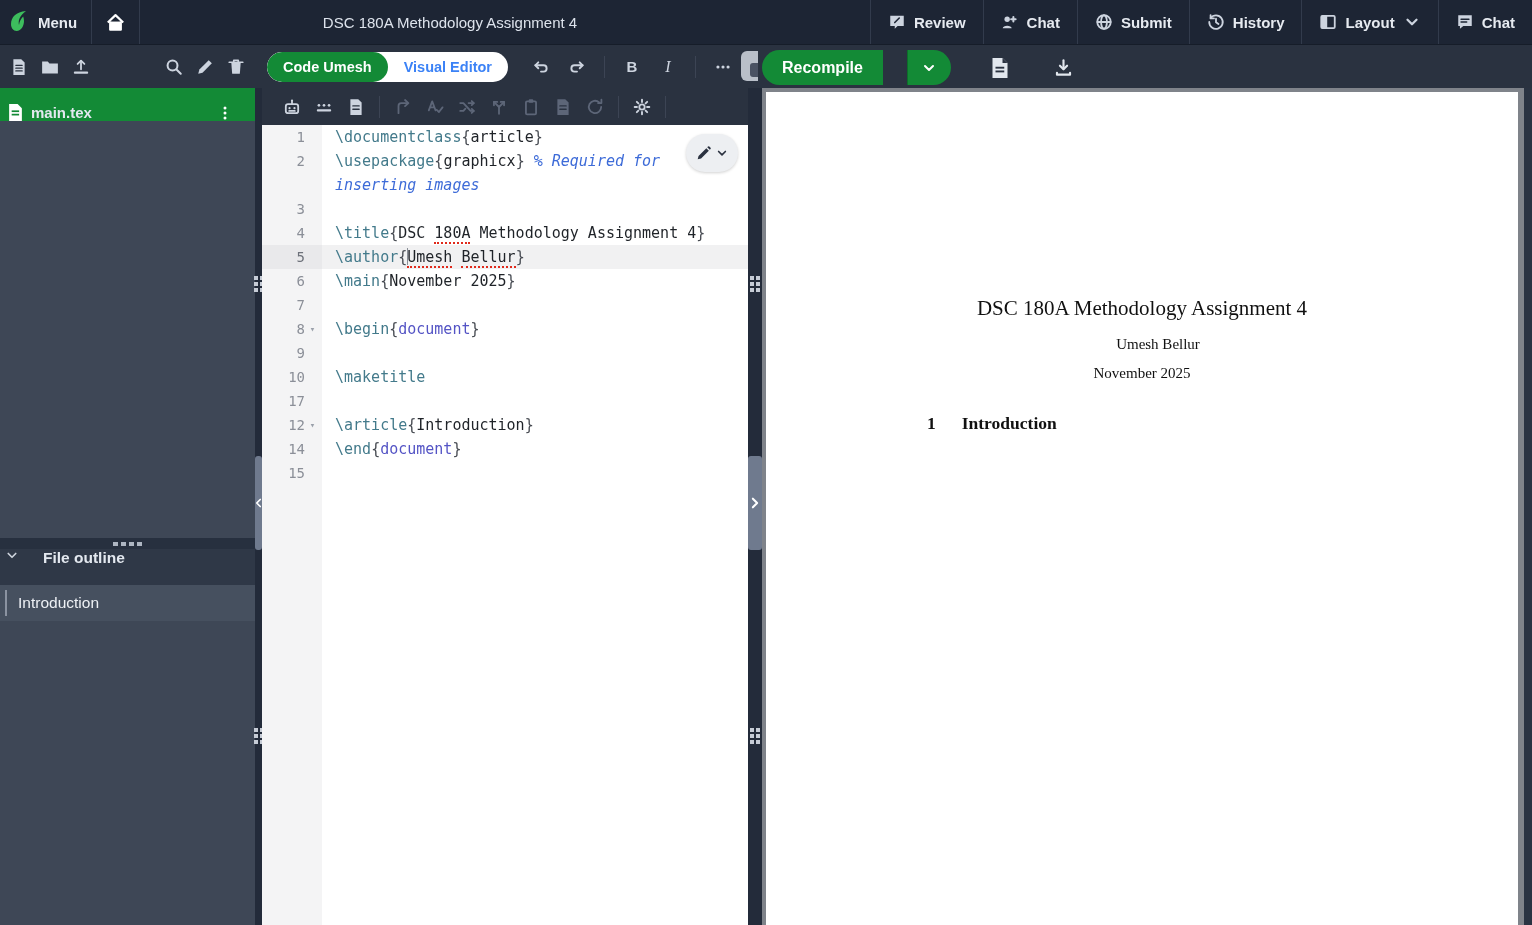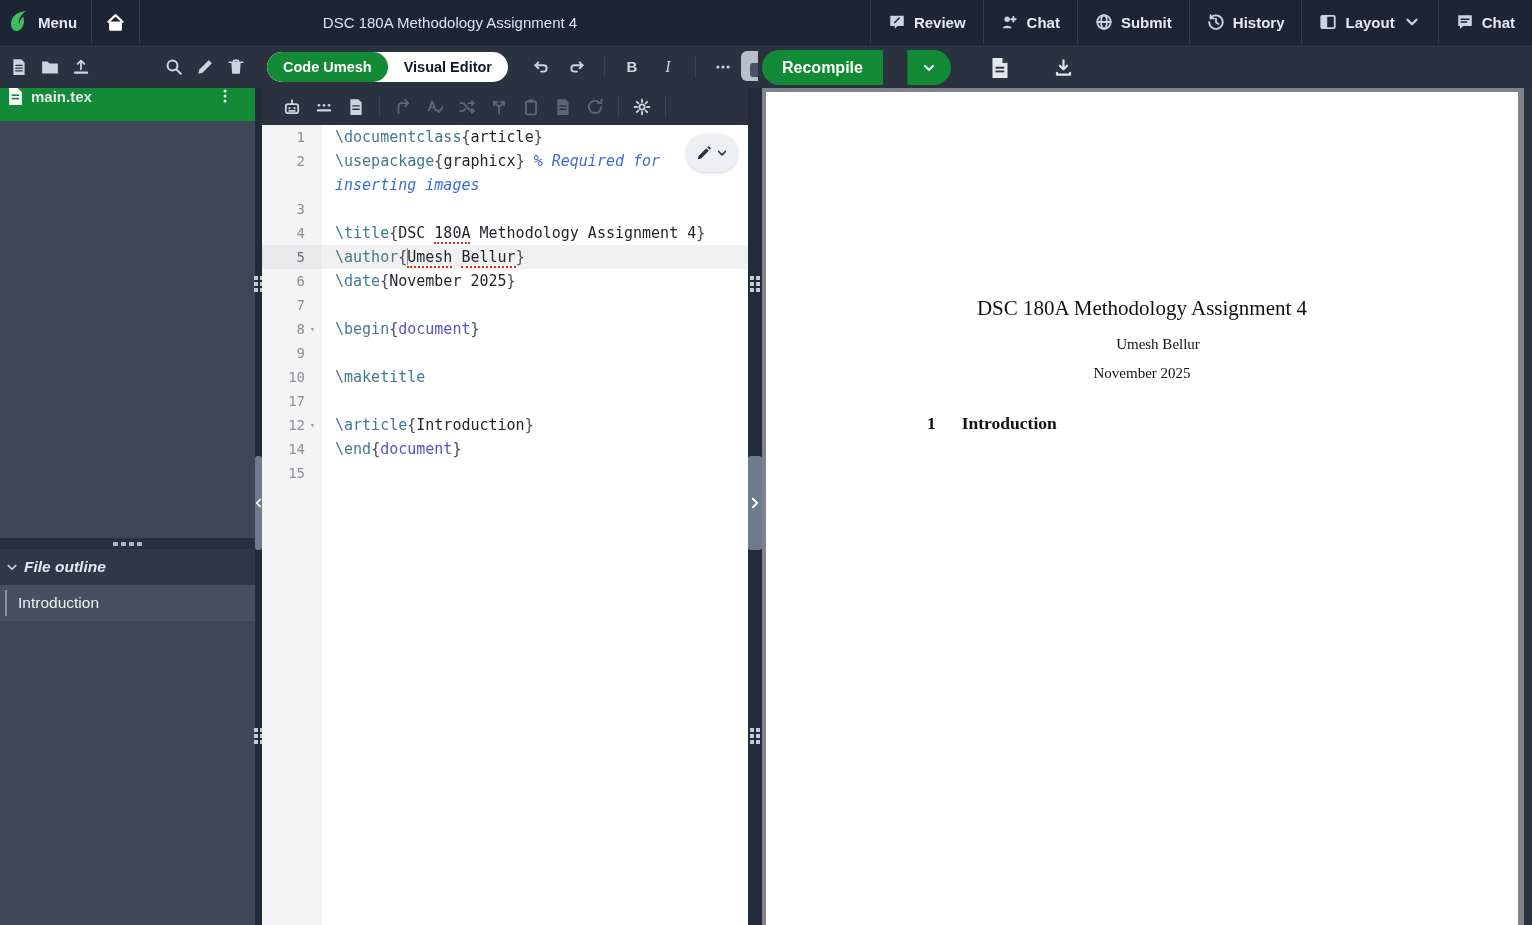--- a/index.html
+++ b/index.html
@@ -37,51 +37,51 @@
     border-top:1px solid #161d29;display:flex;align-items:center;color:#cdd4df;}
   .icon-btn{width:30px;height:30px;display:flex;align-items:center;justify-content:center;
     border-radius:4px;cursor:pointer;color:#cdd4df;}
   #fs-icons{display:flex;align-items:center;gap:1px;padding-left:4px;width:251px;}
   #fs-icons .gap{flex:1;}
   
   #mode-toggle{display:flex;align-items:center;background:#fff;border-radius:16px;
     height:30px;margin-left:16px;overflow:hidden;flex:0 0 auto;cursor:pointer;}
   #mode-code{background:var(--green);color:#fff;font-weight:700;font-size:14.5px;
     padding:0 16px;height:30px;display:flex;align-items:center;border-radius:16px;}
-  #mode-visual{color:#0f172a;font-weight:600;font-size:14.5px;padding:0 16px;}
+  #mode-visual{color:#3b82f6;font-weight:600;font-size:14.5px;padding:0 16px;}
   #fmt-group{display:flex;align-items:center;gap:6px;margin-left:18px;}
   .fmt-sep{width:1px;height:22px;background:#3c4454;margin:0 6px;}
   .fmt-b{font-weight:800;font-size:15px;}
   .fmt-i{font-style:italic;font-family:"Liberation Serif",serif;font-size:16px;}
   #clipped-icon{position:absolute;left:741px;top:51px;width:17px;height:30px;
     background:#b9bfc9;border-radius:6px 0 0 6px;overflow:hidden;}
   #clipped-icon::after{content:"";position:absolute;right:0;bottom:4px;width:8px;
     height:14px;background:#4a5263;border-radius:3px 0 0 3px;}
   
   #compile-group{position:absolute;left:762px;top:50px;display:flex;align-items:center;gap:24px;}
   #recompile-btn{background:var(--green);color:#fff;font-size:16px;font-weight:700;
     height:35px;padding:0 20px;border:none;border-radius:20px 0 0 20px;cursor:pointer;
     display:flex;align-items:center;}
   #recompile-caret{background:var(--green);height:35px;width:44px;border-radius:0 20px 20px 0;
     border-left:1px solid #0c6e29;display:flex;align-items:center;justify-content:center;
     cursor:pointer;color:#fff;}
   #compile-group .icon-btn{margin-left:10px;color:#e2e7ee;}
 
   
   #sidebar{left:0;top:88px;width:255px;height:837px;background:var(--sidebar);color:#e3e8ef;}
-  #file-row{display:flex;align-items:flex-start;gap:8px;height:33px;background:var(--green);
+  #file-row{display:flex;align-items:flex-end;gap:8px;height:33px;background:var(--green);
     padding:0 22px 0 8px;cursor:pointer;}
   #file-row span{font-size:15px;font-weight:600;}
   #file-kebab{margin-left:auto;cursor:pointer;display:flex;align-items:center;}
   #tree-space{height:417px;}
   #panel-resize{height:11px;background:#27303f;display:flex;align-items:center;
     justify-content:center;gap:3px;cursor:row-resize;}
   #panel-resize i{width:5px;height:4px;background:#aeb6c2;display:block;}
-  #outline-header{height:36px;background:#2f3847;display:flex;align-items:center;gap:6px;
-    padding:0 6px;font-size:15.5px;font-weight:700;cursor:pointer;font-style:italic;}
+  #outline-header{height:36px;background:#2f3847;display:flex;gap:25px;
+    padding:0 6px;font-size:15.5px;font-weight:700;cursor:pointer;}
   .outline-item{height:36px;background:var(--outline-hl);display:flex;align-items:center;
     padding-left:18px;font-size:15.5px;color:#eef1f5;cursor:pointer;position:relative;}
   .outline-item::before{content:"";position:absolute;left:5px;top:5px;bottom:5px;width:2px;
     background:#8b93a1;}
 
   
   .vdivider{top:88px;width:7px;height:837px;background:var(--divider-dark);}
   #ldivider{left:255px;} #rdivider{left:748px;width:14px;}
   .grip{position:absolute;left:50%;transform:translateX(-50%);display:grid;
     grid-template-columns:4px 4px;gap:2px;cursor:grab;}
@@ -531,21 +531,21 @@
               <span class="num">5</span>
               <span class="fold"></span>
             </span>
             <span class="src"><span class="t-cmd">\author</span><span class="t-br">{</span><span class="caret"></span><span class="t-mis">Umesh</span><span class="t-txt"> </span><span class="t-mis">Bellur</span><span class="t-br">}</span></span>
           </div>
           <div class="cline">
             <span class="gut">
               <span class="num">6</span>
               <span class="fold"></span>
             </span>
-            <span class="src"><span class="t-cmd">\date</span><span class="t-br">{</span><span class="t-txt">November 2025</span><span class="t-br">}</span></span>
+            <span class="src"><span class="t-cmd">\main</span><span class="t-br">{</span><span class="t-txt">November 2025</span><span class="t-br">}</span></span>
           </div>
           <div class="cline">
             <span class="gut">
               <span class="num">7</span>
               <span class="fold"></span>
             </span>
             <span class="src"></span>
           </div>
           <div class="cline">
             <span class="gut">

